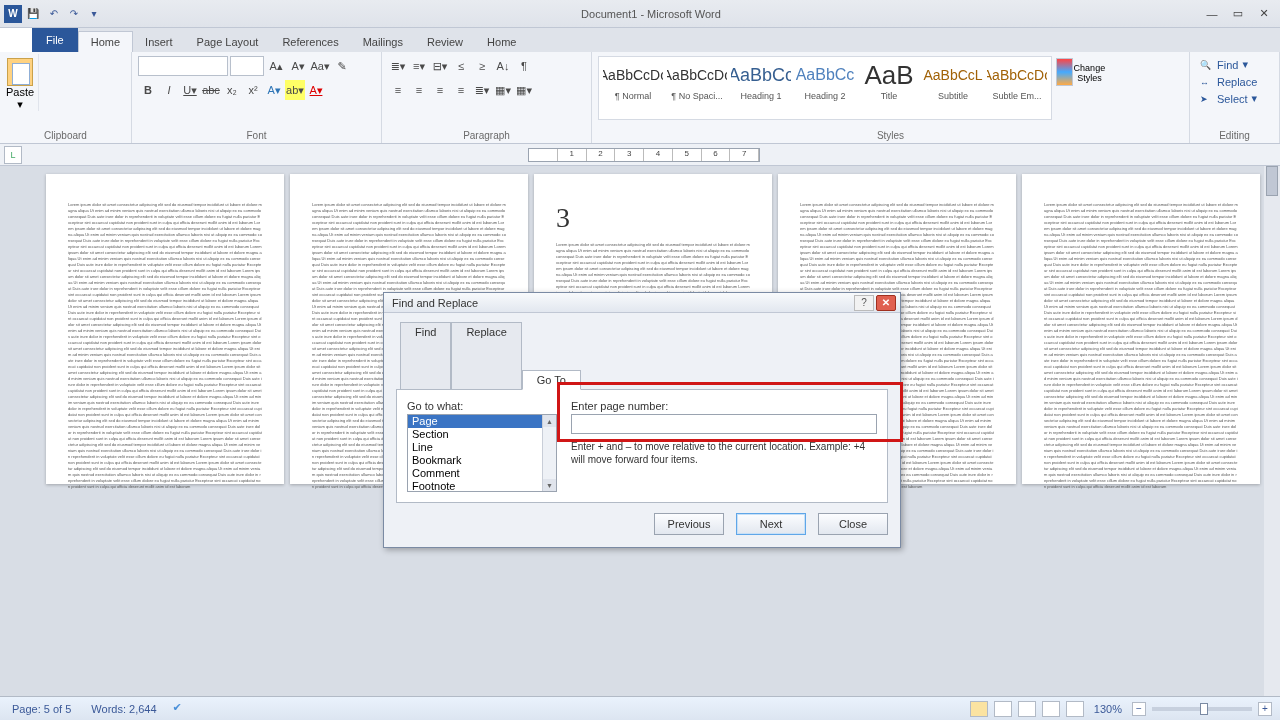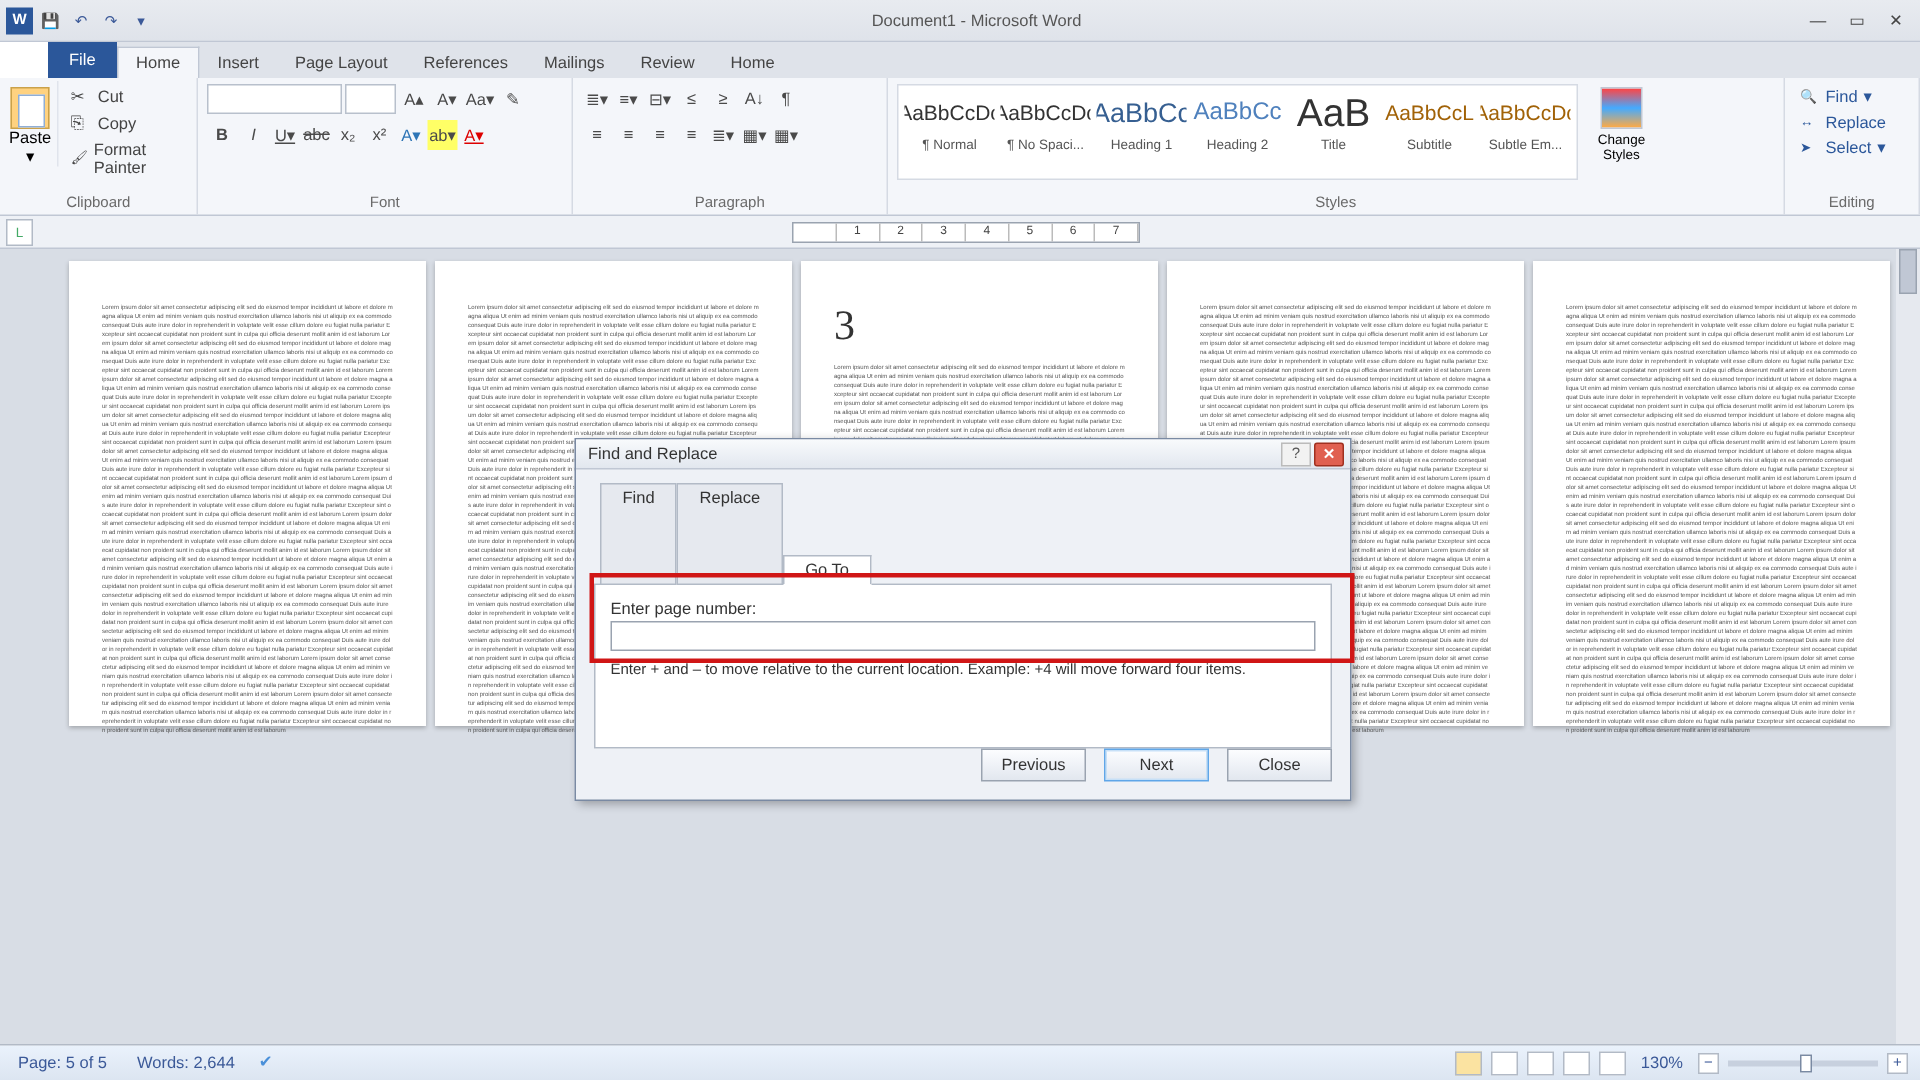--- a/index.html
+++ b/index.html
@@ -47,21 +47,21 @@
 .para-row { display:flex; gap:1px; }
 
 .styles-gallery { display:flex; gap:0; border:1px solid #d5dae3; background:#fff; padding:2px; height:64px; margin-top:2px;}
 .style-swatch { width:64px; text-align:center; padding:2px; }
 .style-preview { font-size:14px; color:#333; height:28px; display:flex; align-items:center; justify-content:center; overflow:hidden; }
 .style-name { font-size:9px; color:#555; margin-top:2px; }
 .style-swatch.big .style-preview { font-size:26px; }
 .style-swatch.h1 .style-preview { font-size:18px; color:#365f91; }
 .style-swatch.h2 .style-preview { font-size:16px; color:#4f81bd; }
 .style-swatch.grey .style-preview { color:#a16207; }
-.change-styles { display:flex; flex-direction:column; align-items:center; justify-content:center; width:50px; padding-top:4px;}
+.change-styles { display:flex; flex-direction:row; align-items:center; justify-content:center; width:50px; padding-top:4px;}
 .change-styles-ico { width:28px; height:28px; border:1px solid #c0c7d4; background:linear-gradient(#f44,#4af,#fa4); }
 
 .edit-col { display:flex; flex-direction:column; gap:0; padding-top:2px; }
 .edit-col div { display:flex; gap:4px; align-items:center; padding:2px 4px; color:#2b579a; }
 .edit-ico { width:13px; height:13px; }
 .find-ico::before { content:"🔍"; font-size:9px; }
 .replace-ico::before { content:"↔"; font-size:9px; }
 .select-ico::before { content:"➤"; font-size:9px; }
 
 
@@ -103,21 +103,21 @@
 .listbox-sb .arr { height:12px; display:flex; align-items:center; justify-content:center; font-size:7px; color:#666; background:#e0e4ec; }
 .listbox-sb .arr.dn { position:absolute; bottom:0; left:0; right:0;}
 .lb-item { padding:0 4px; line-height:13px; color:#000; }
 .lb-item.sel { background:#3a74c4; color:#fff; }
 .dlg-right { flex:1; position:relative;}
 .dlg-right-label { color:#333; margin-bottom:2px;}
 .dlg-input { width:100%; height:20px; border:1px solid #9aa3b0; background:#fff; padding:1px 4px; }
 .dlg-help-text { font-size:10px; color:#333; margin-top:6px; line-height:13px;}
 .red-callout { position:absolute; border:3px solid #d01616; pointer-events:none; }
 .red-callout.a { left:-14px; top:-18px; right:-26px; height:60px; }
-.dlg-buttons { display:flex; justify-content:flex-end; gap:12px; }
+.dlg-buttons { display:flex; justify-content:flex-end; gap:12px; margin-top:10px; }
 .dlg-btn { width:70px; height:22px; border:1px solid #9aa3b0; background:linear-gradient(#fcfdff,#e2e7ef); color:#333; display:flex; align-items:center; justify-content:center; }
 .dlg-btn.primary { border:1px solid #5fa6e8; box-shadow:0 0 0 1px #c7e0f7 inset;}
 
 
 .instruction { position:absolute; left:0; right:0; top:508px; text-align:center; font-size:48px; color:#b8b8b8; font-family:Arial,sans-serif; line-height:1.25; }
 
 
 .statusbar { position:absolute; left:0; right:0; bottom:0; height:24px; background:linear-gradient(#eaf2fc,#dce5f1); border-top:1px solid #b2bac6; display:flex; align-items:center; justify-content:space-between; padding:0 8px; color:#3b5998; font-size:11px; }
 .status-left { display:flex; gap:12px; align-items:center;}
 .status-right { display:flex; gap:6px; align-items:center;}
@@ -161,34 +161,20 @@
 
 <div class="ribbon">
 
   <div class="rgroup" style="width:132px;">
     <div class="rgroup-body">
       <div class="paste-block">
         <div class="paste-ico"></div>
         <div>Paste</div>
         <div>▾</div>
       </div>
-      <div class="clip-mini">
-        <div>
-            <span class="mini-ico scissor"></span>
-            <span>Cut</span>
-          </div>
-        <div>
-            <span class="mini-ico copy"></span>
-            <span>Copy</span>
-          </div>
-        <div>
-            <span class="mini-ico brush"></span>
-            <span>Format Painter</span>
-          </div>
-      </div>
     </div>
     <div class="rgroup-label">Clipboard</div>
   </div>
 
   <div class="rgroup" style="width:250px;">
     <div class="rgroup-body">
       <div class="font-col">
         <div class="font-top">
           <div class="font-combo"> </div>
           <div class="size-combo"> </div>
@@ -342,20 +328,35 @@
       </span>
     </div>
     <div class="dlg-body">
       <div class="dlg-tabs">
         <div class="dlg-tab">Find</div>
         <div class="dlg-tab">Replace</div>
         <div class="dlg-tab active">Go To</div>
       </div>
       <div class="dlg-pane">
         <div class="dlg-cols">
+          <div class="dlg-left">
+            <div class="dlg-left-label">Go to what:</div>
+            <div class="listbox">
+              <div class="lb-item sel">Page</div>
+              <div class="lb-item">Section</div>
+              <div class="lb-item">Line</div>
+              <div class="lb-item">Bookmark</div>
+              <div class="lb-item">Comment</div>
+              <div class="lb-item">Footnote</div>
+              <div class="listbox-sb">
+                  <div class="arr">▲</div>
+                  <div class="arr dn">▼</div>
+                </div>
+            </div>
+          </div>
           <div class="dlg-right">
             <div class="red-callout a"></div>
             <div class="dlg-right-label">Enter page number:</div>
             <input class="dlg-input" value="" style="">
             <div class="dlg-help-text">Enter + and – to move relative to the current location. Example: +4 will move forward four items.</div>
           </div>
         </div>
       </div>
       <div class="dlg-buttons">
         <div class="dlg-btn">Previous</div>

